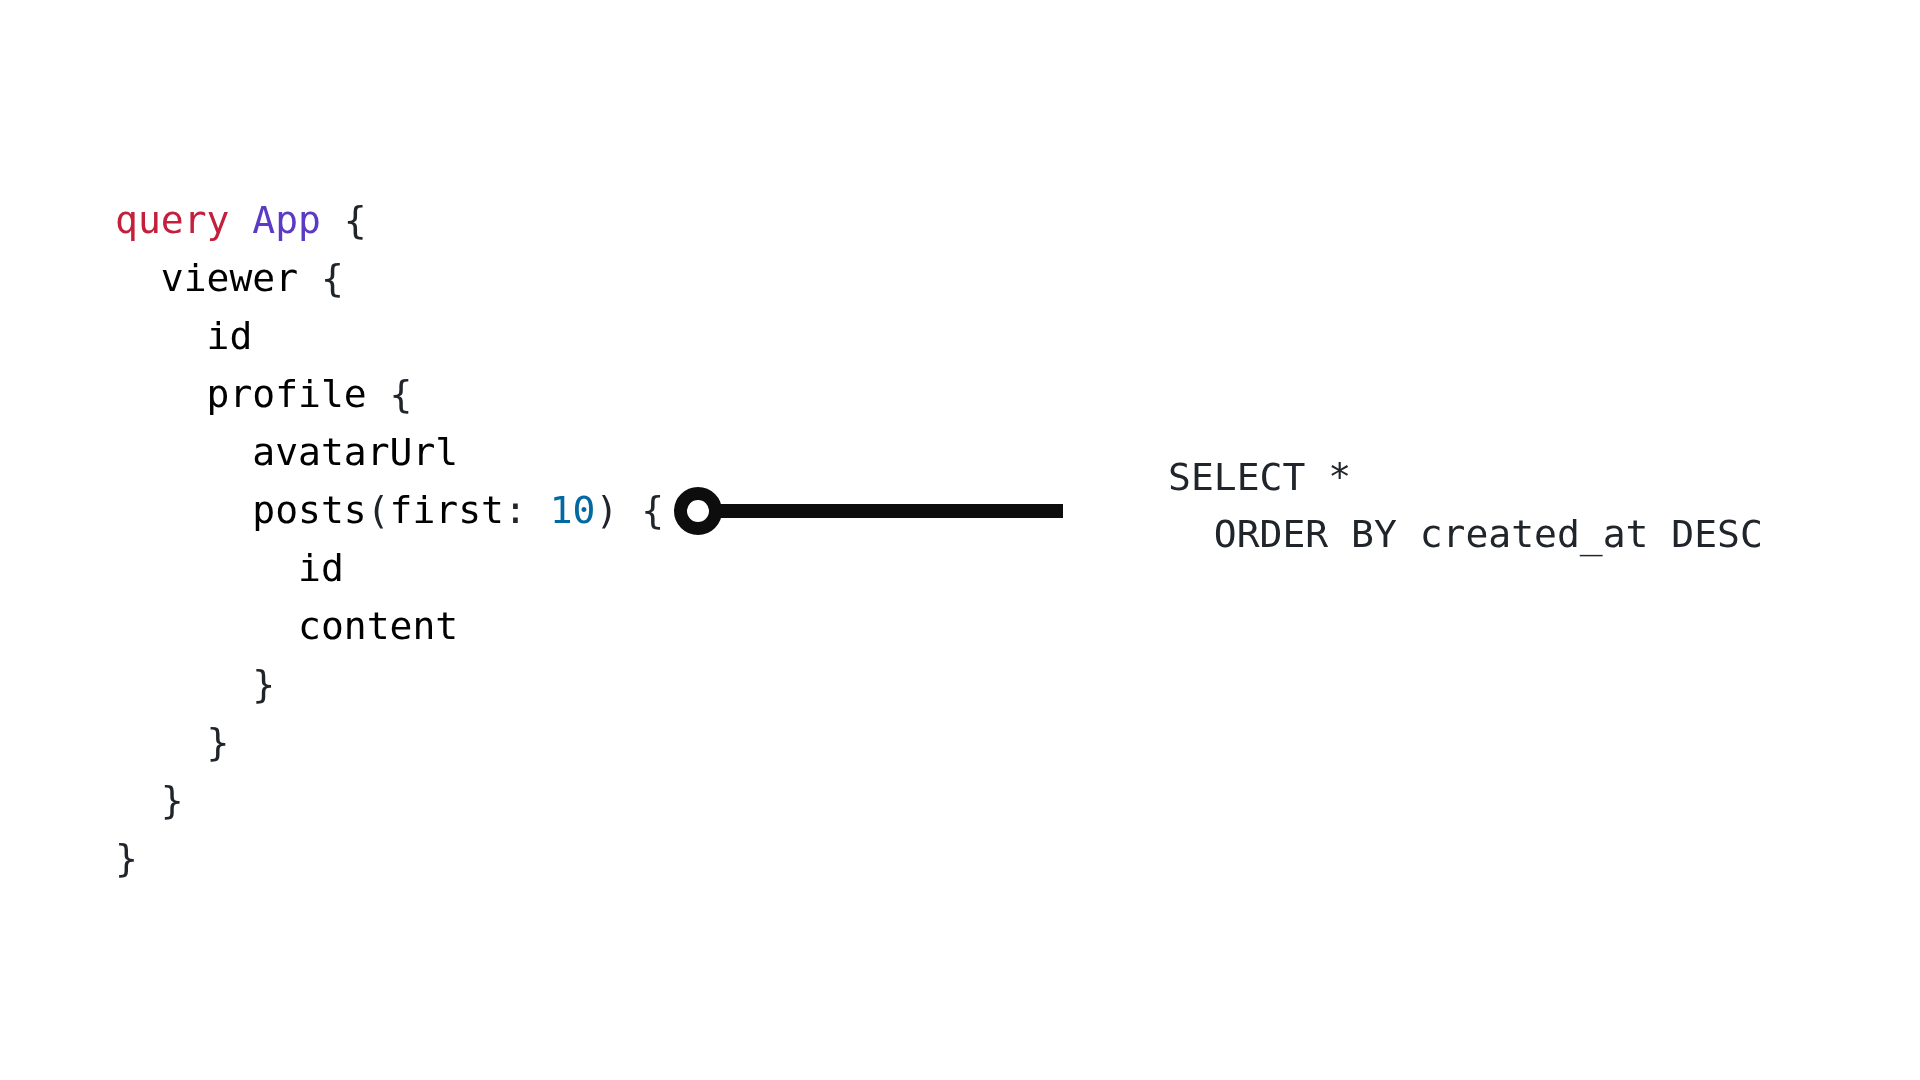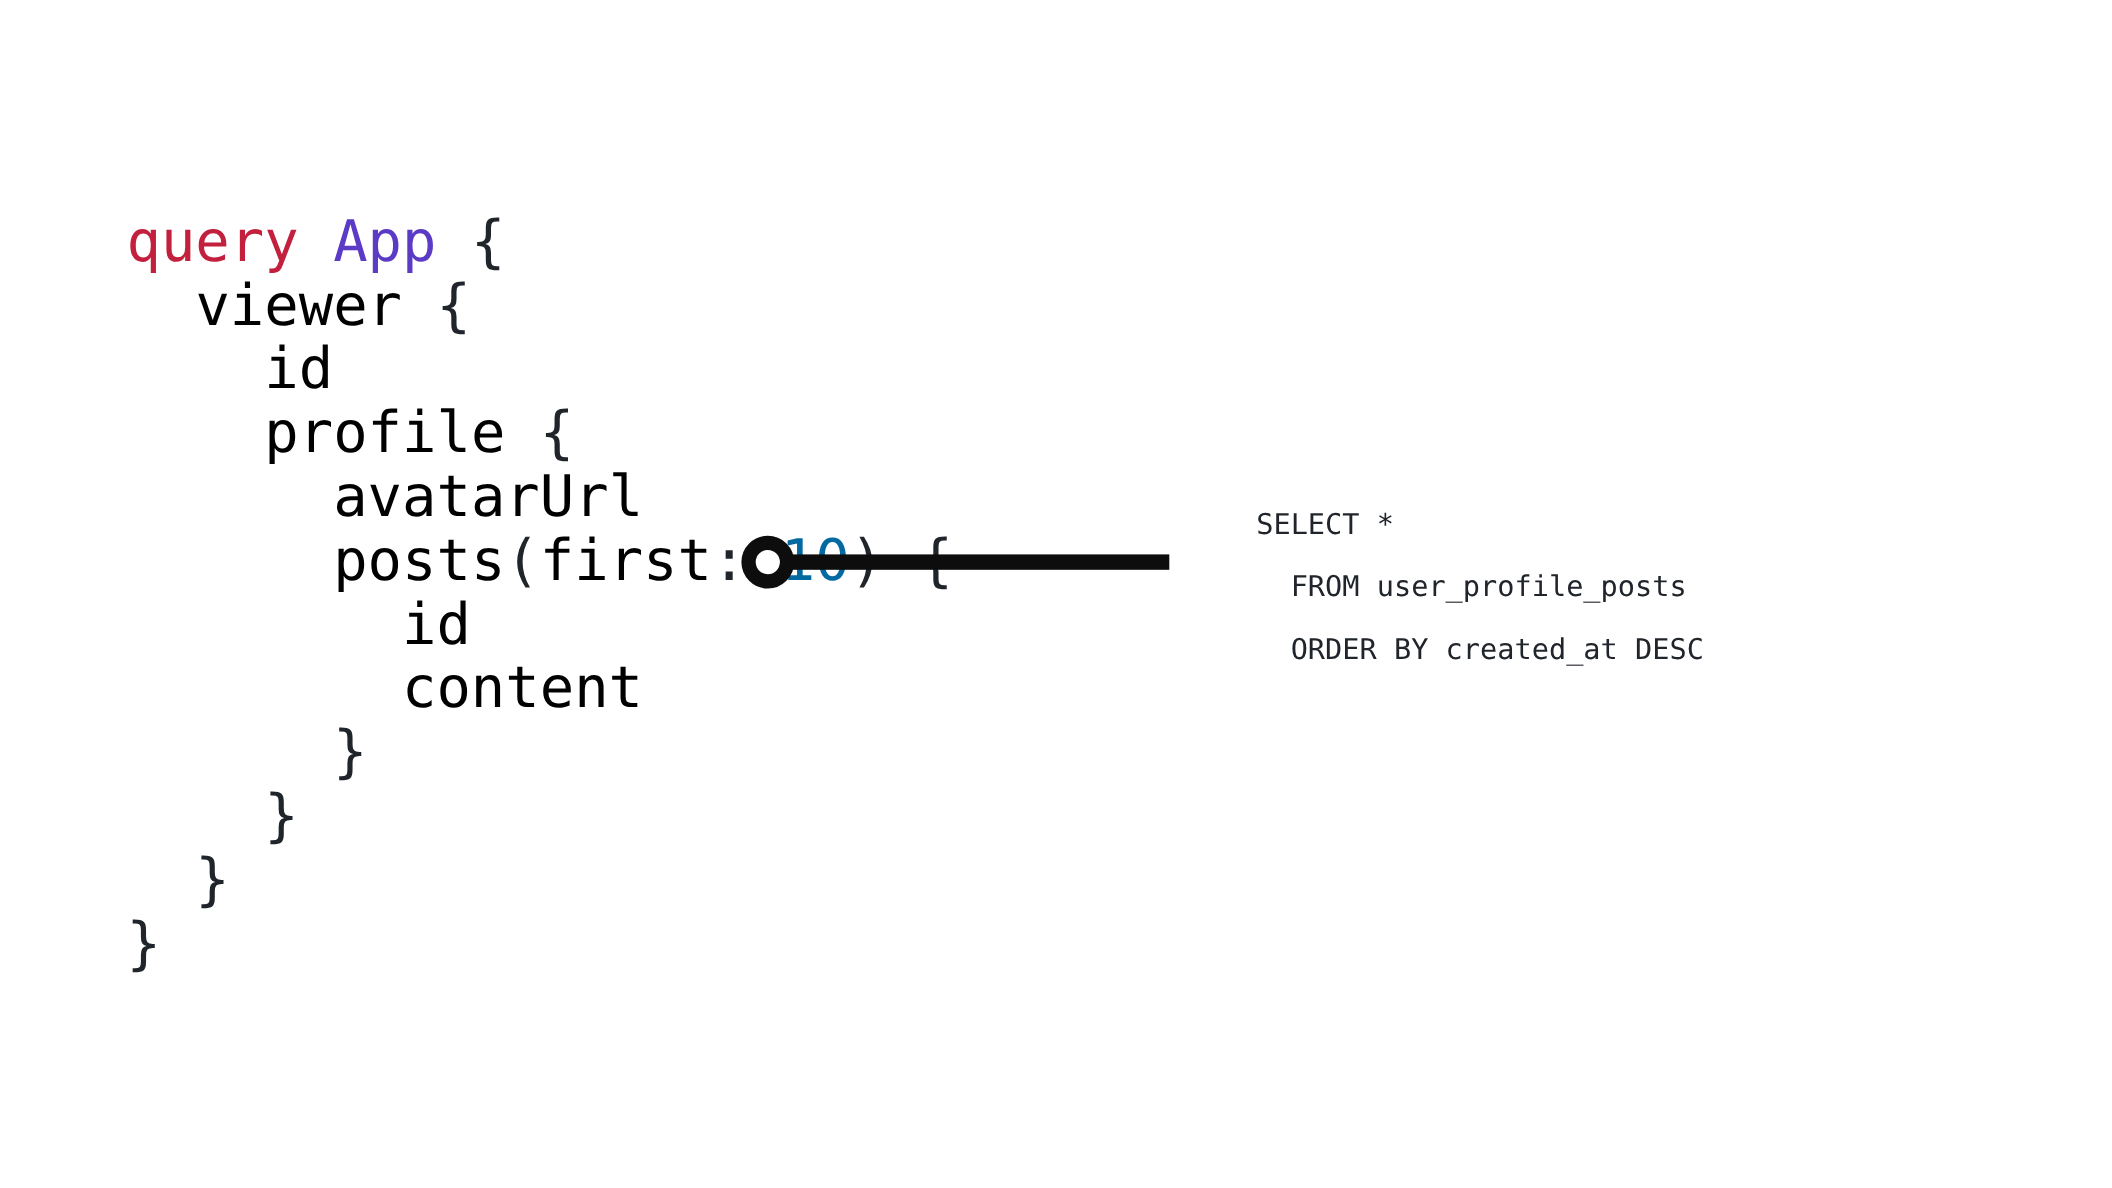--- a/index.html
+++ b/index.html
@@ -17,27 +17,27 @@
   }
   .code-block {
     position: absolute;
     margin: 0;
     white-space: pre;
     font-family: "DejaVu Sans Mono", "Liberation Mono", monospace;
   }
   .graphql-block {
     left: 115px;
     top: 191px;
-    font-size: 52px;
+    font-size: 38px;
     line-height: 58px;
   }
   .sql-block {
-    left: 1142px;
+    left: 1168px;
     top: 449px;
-    font-size: 26px;
+    font-size: 38px;
     line-height: 57px;
     color: #20252b;
   }
   .line { white-space: pre; }
   .tk-plain     { color: #20252b; }
   .tk-keyword   { color: #c2203d; }
   .tk-operation { color: #5b3bc5; }
   .tk-field     { color: #000000; }
   .tk-number    { color: #0369a1; }
   .connector-circle {
@@ -63,15 +63,15 @@
 </head>
 <body>
 
 <div class="stage">
 
   <pre class="code-block graphql-block"><div class="line"><span class="tk-keyword">query</span><span class="tk-plain"> </span><span class="tk-operation">App</span><span class="tk-plain"> {</span></div><div class="line"><span class="tk-plain">  </span><span class="tk-field">viewer</span><span class="tk-plain"> {</span></div><div class="line"><span class="tk-plain">    </span><span class="tk-field">id</span></div><div class="line"><span class="tk-plain">    </span><span class="tk-field">profile</span><span class="tk-plain"> {</span></div><div class="line"><span class="tk-plain">      </span><span class="tk-field">avatarUrl</span></div><div class="line"><span class="tk-plain">      </span><span class="tk-field">posts</span><span class="tk-plain">(</span><span class="tk-field">first</span><span class="tk-plain">: </span><span class="tk-number">10</span><span class="tk-plain">) {</span></div><div class="line"><span class="tk-plain">        </span><span class="tk-field">id</span></div><div class="line"><span class="tk-plain">        </span><span class="tk-field">content</span></div><div class="line"><span class="tk-plain">      }</span></div><div class="line"><span class="tk-plain">    }</span></div><div class="line"><span class="tk-plain">  }</span></div><div class="line"><span class="tk-plain">}</span></div></pre>
 
   <span class="connector-circle"></span>
   <span class="connector-line"></span>
 
-  <pre class="code-block sql-block"><div class="line"><span class="tk-plain">SELECT *</span></div><div class="line"><span class="tk-plain">  FROM user_profile_posts</span></div><div class="line"><span class="tk-plain">  ORDER BY created_at DESC</span></div></pre>
+  <pre class="code-block sql-block"><div class="line"><span class="tk-plain">SELECT *</span></div><div class="line"><span class="tk-plain">  ORDER BY created_at DESC</span></div></pre>
 
 </div>
 
 </body></html>

